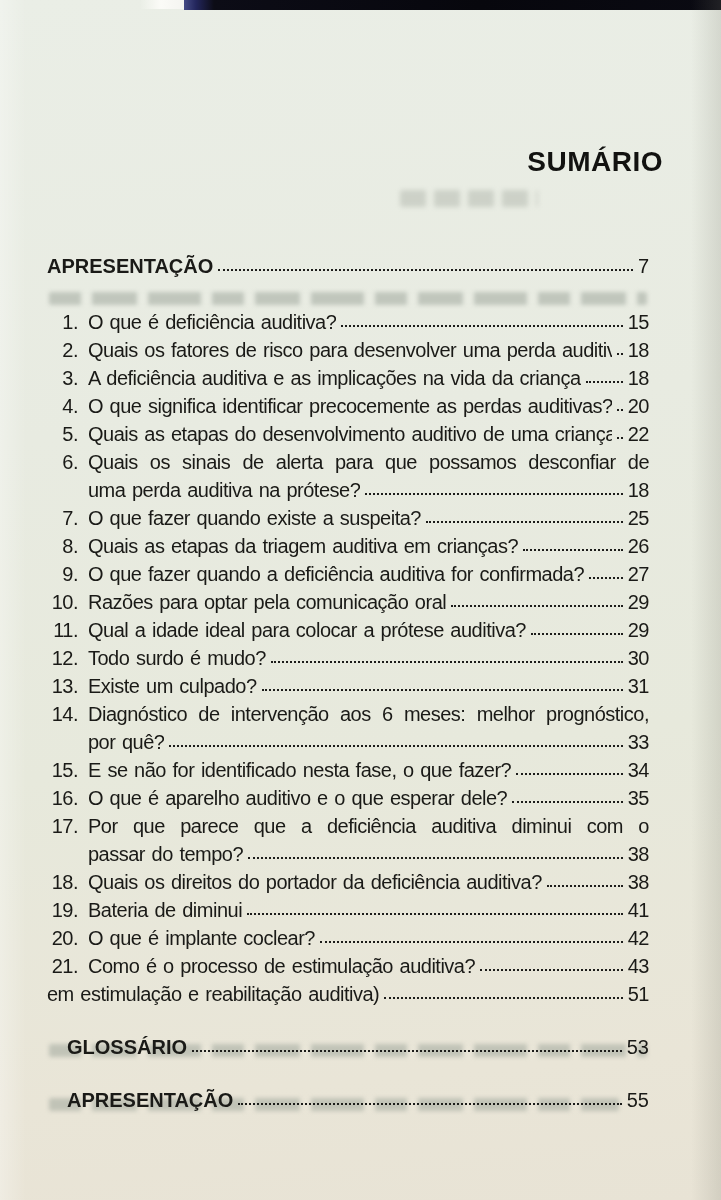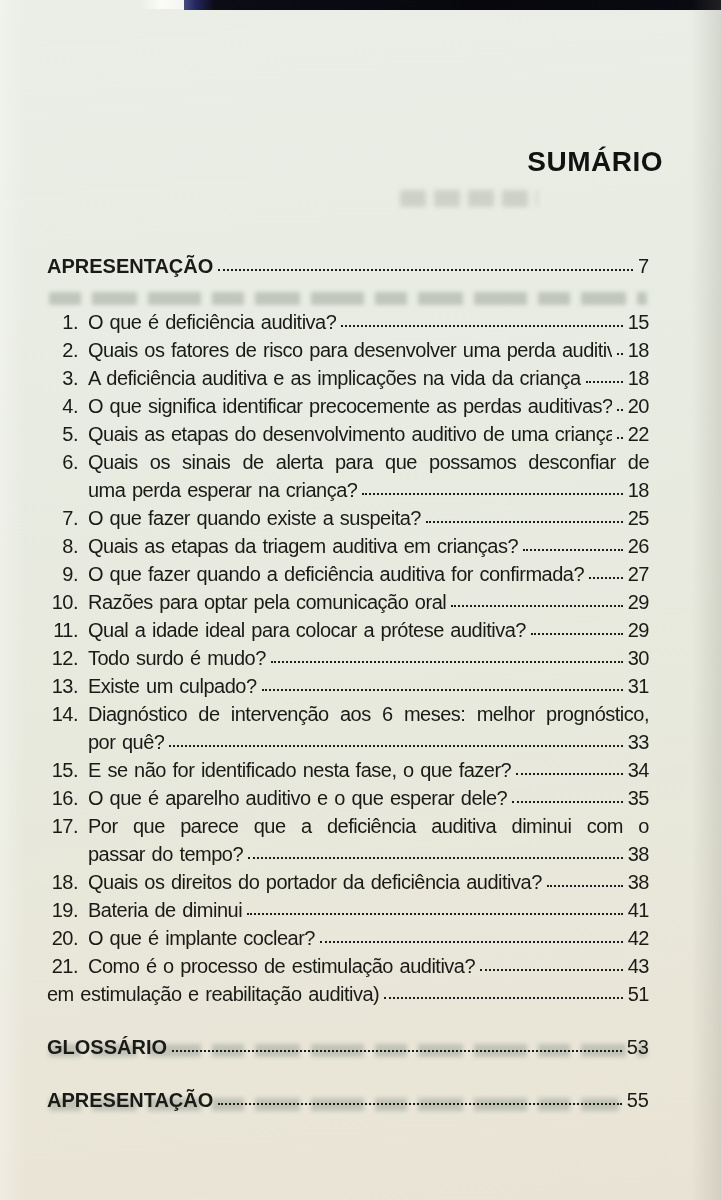--- a/index.html
+++ b/index.html
@@ -44,21 +44,21 @@
   .toc{
     position:absolute;left:47px;right:72px;top:252px;
     font-size:20px;line-height:28px;
     letter-spacing:-0.5px;word-spacing:1.5px;
     color:#1a1a17;
   }
   .entry{margin:0;}
   .entry.bold{font-weight:700;letter-spacing:0;}
   .entry.bold .pg{font-weight:400;}
   .entry.space-after{margin-bottom:28px;}
-  .entry.space-before{margin-top:25px;}
+  .entry.space-before{margin-top:25px;margin-left:20px;}
   .line{display:flex;align-items:baseline;}
   .num{flex:none;width:41px;box-sizing:border-box;text-align:right;padding-right:10px;}
   .indent{flex:none;width:41px;}
   .txt{flex:0 1 auto;white-space:nowrap;overflow:hidden;}
   .txt.fill{flex:1 1 auto;white-space:normal;text-align:justify;text-align-last:justify;}
   .dots{
     flex:1 1 auto;min-width:6px;align-self:baseline;
     border-bottom:2.6px dotted #1c1c1a;
     margin:0 3px 0 5px;position:relative;top:-2px;
   }
@@ -142,21 +142,21 @@
           <span class="pg">22</span>
         </div>
       </div>
       <div class="entry">
         <div class="line">
           <span class="num">6.</span>
           <span class="txt fill">Quais os sinais de alerta para que possamos desconfiar de</span>
         </div>
         <div class="line">
           <span class="indent"></span>
-          <span class="txt">uma perda esperar na criança?</span>
+          <span class="txt">uma perda auditiva na prótese?</span>
           <span class="dots"></span>
           <span class="pg">18</span>
         </div>
       </div>
       <div class="entry">
         <div class="line">
           <span class="num">7.</span>
           <span class="txt">O que fazer quando existe a suspeita?</span>
           <span class="dots"></span>
           <span class="pg">25</span>

